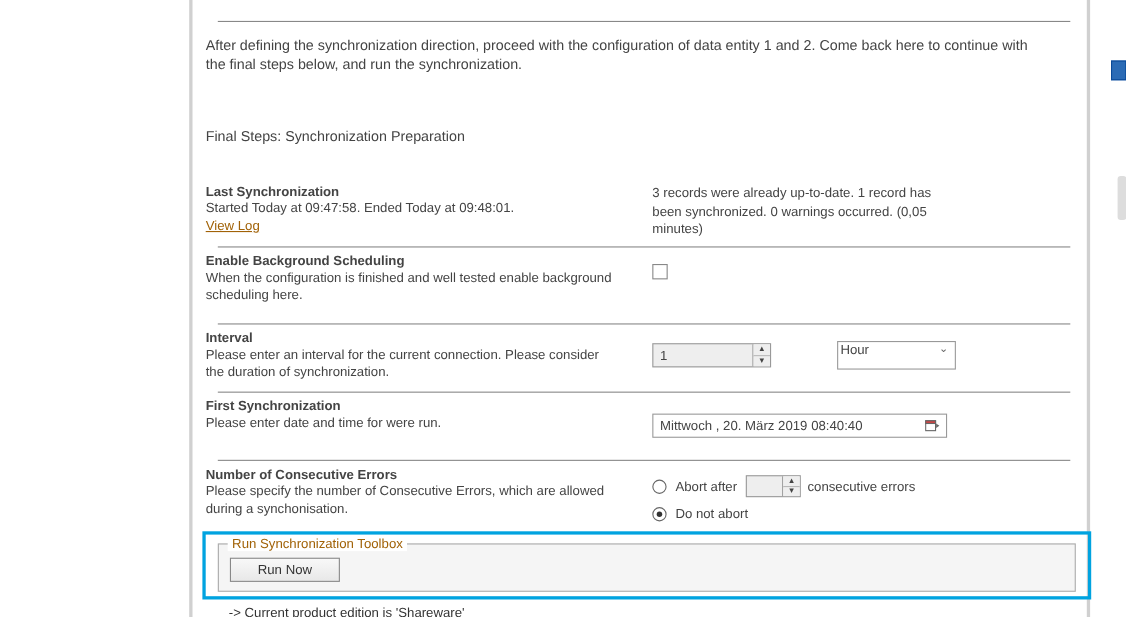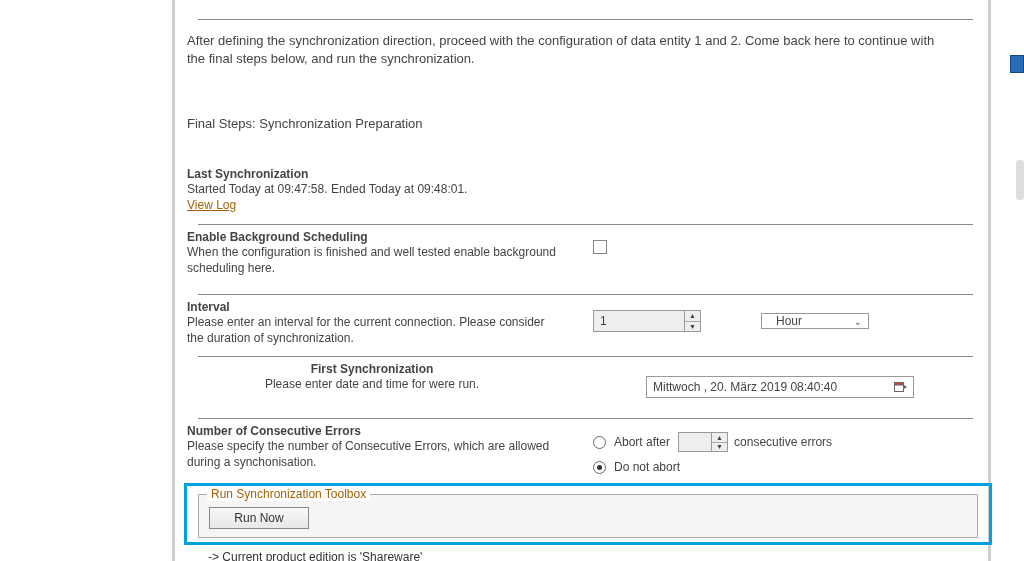--- a/index.html
+++ b/index.html
@@ -137,26 +137,26 @@
       align-items: center;
       justify-content: center;
       font-size: 7px;
       color: #444;
       background: #eee;
       cursor: pointer;
     }
     .arrow-btn:first-child { border-bottom: 1px solid #aaa; }
     .select {
       width: 108px;
-      height: 16px;
+      height: 26px;
       border: 1px solid #999;
       background: #fff;
       display: inline-flex;
-      align-items: center;
-      padding: 0 14px;
+      align-items: flex-start;
+      padding: 0 2px;
       font-size: 12px;
       color: #444;
       position: relative;
       margin-left: 60px;
     }
     .select-arrow {
       position: absolute;
       right: 6px;
       font-size: 10px;
       color: #666;
@@ -298,20 +298,23 @@
 
   <p class="intro-text">After defining the synchronization direction, proceed with the configuration of data entity 1 and 2. Come back here to continue with the final steps below, and run the synchronization.</p>
 
   <p class="section-title">Final Steps: Synchronization Preparation</p>
 
   <div class="row" style="margin-top:36px;">
     <div class="row-left">
       <div class="field-title">Last Synchronization</div>
       <div class="field-desc">Started  Today at 09:47:58. Ended Today at 09:48:01.</div>
       <span class="link">View Log</span>
+    </div>
+    <div class="row-right">
+      <div class="status-text" style="max-width:260px;">3 records were already up-to-date. 1 record has been synchronized. 0 warnings occurred.  (0,05 minutes)</div>
     </div>
   </div>
 
 </div>
 
 <hr class="hr-line hr2">
 
 <div class="content" style="top:0;">
 
   <div class="row" style="margin-top:230px;">
@@ -345,21 +348,21 @@
       <div class="select">
         <span>Hour</span>
         <span class="select-arrow">⌄</span>
       </div>
     </div>
   </div>
 </div>
 
 <hr class="hr-line hr4">
 
-<div class="content" style="top:0;text-align:center;">
+<div class="content" style="top:0;">
 
   <div class="row" style="margin-top:362px;">
     <div class="row-left">
       <div class="field-title">First Synchronization</div>
       <div class="field-desc">Please enter date and time for were run.</div>
     </div>
     <div class="row-right" style="padding-top:14px;">
       <div class="datetime-picker">
         <span>Mittwoch , 20.     März     2019 08:40:40</span>
         <span class="cal-icon">

